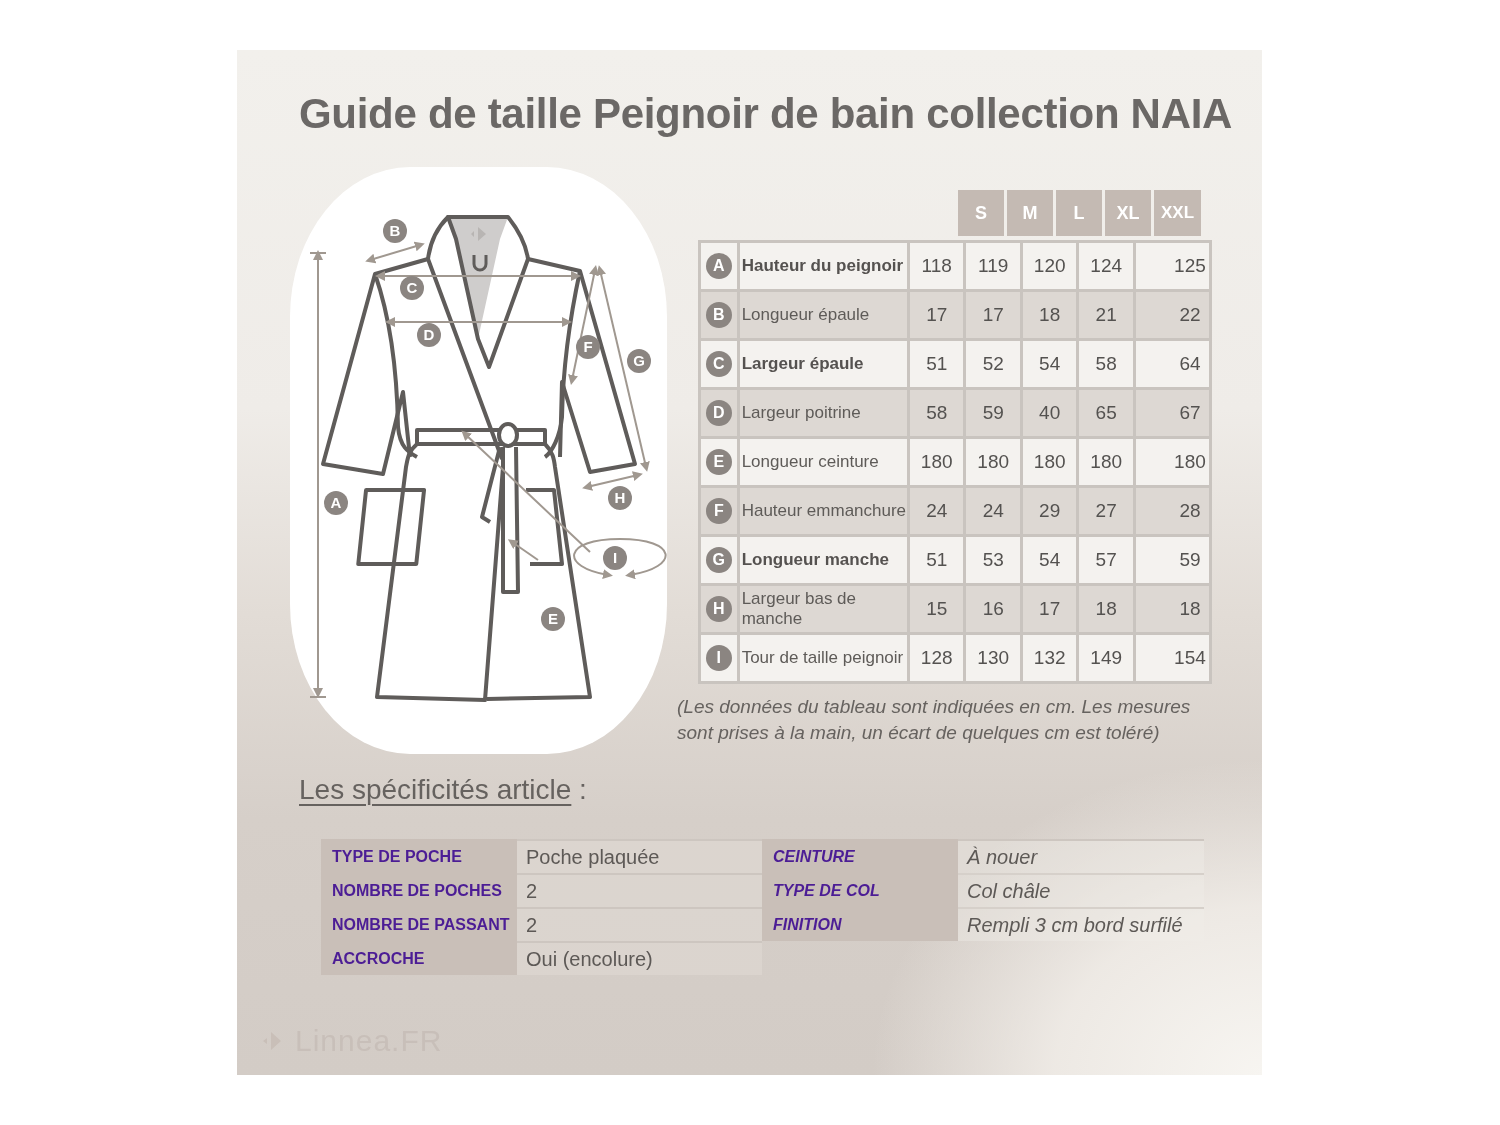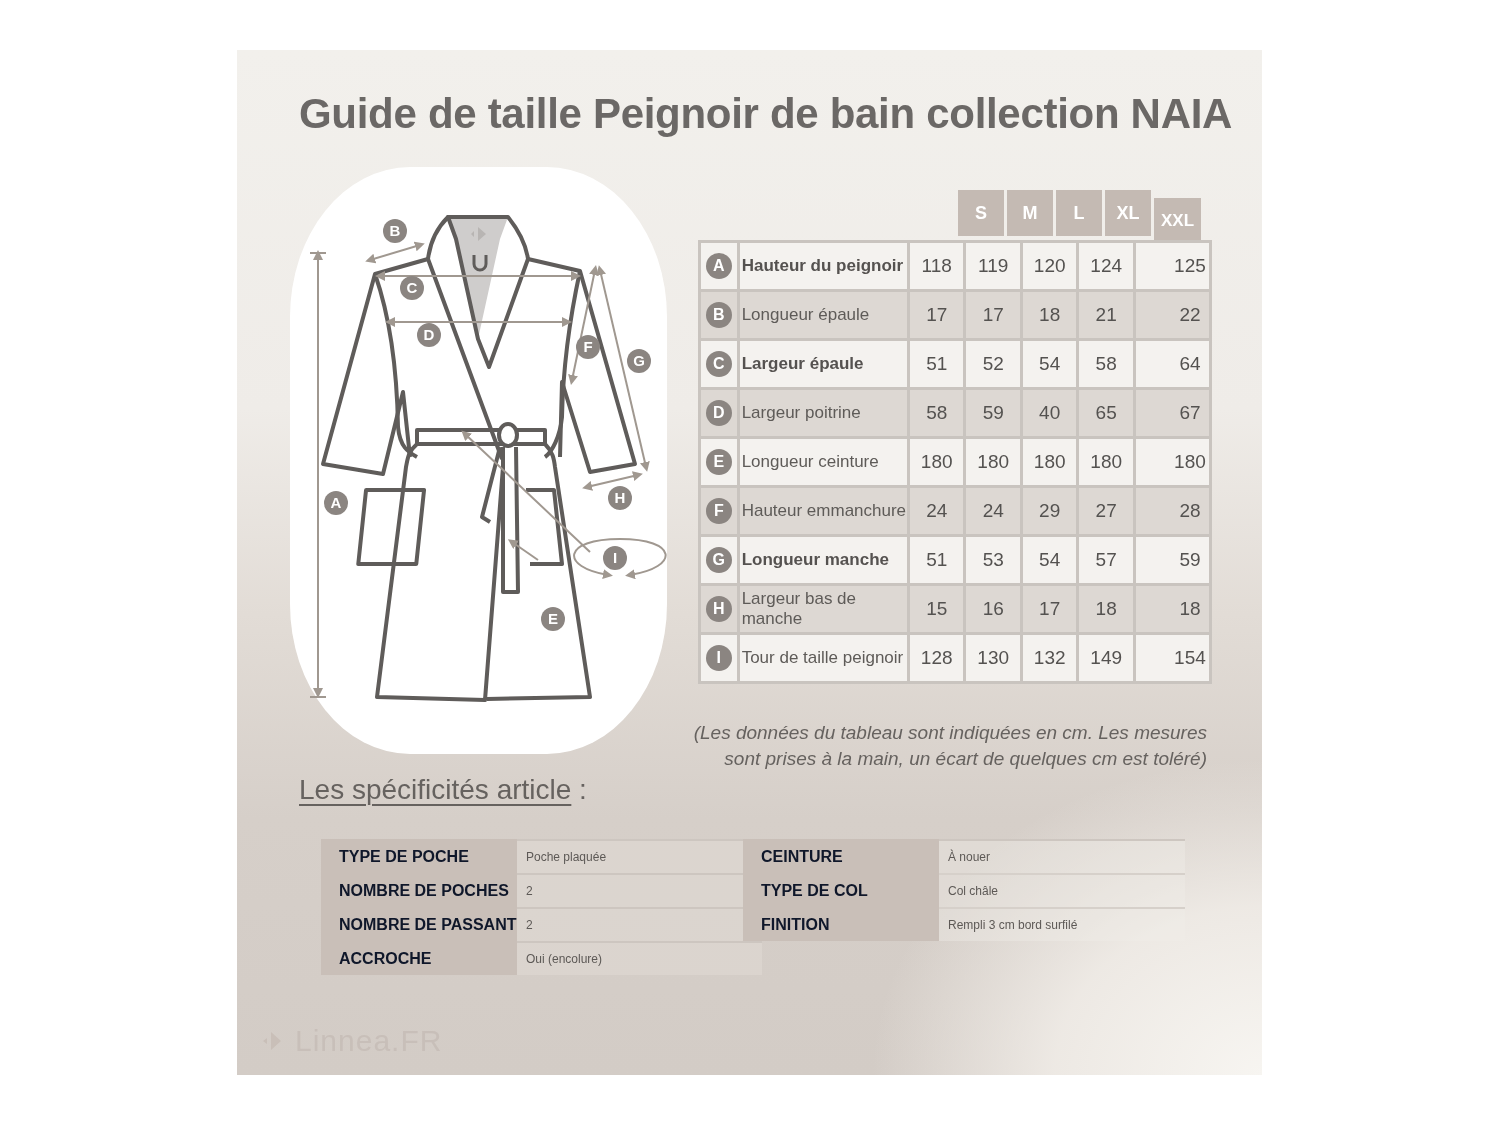--- a/index.html
+++ b/index.html
@@ -26,21 +26,21 @@
     border-radius: 120px / 150px;
   }
   .illus svg { position: absolute; left: 0; top: 0; }
 
   
   .size-header { position: absolute; top: 140px; left: 721px; display: flex; gap: 3px; }
   .size-header .hcell {
     width: 46px; height: 46px; background: #c4bab3; color: #ffffff;
     font-weight: bold; font-size: 18px; display: flex; align-items: center; justify-content: center;
   }
-  .size-header .hcell.xxl { width: 47px; font-size: 17px; margin-top: 8px; }
+  .size-header .hcell.xxl { width: 47px; font-size: 17px; }
 
   .size-table {
     position: absolute; left: 461px; top: 190px; width: 508px;
     border: 3px solid #c9c4bf; background: #c9c4bf;
     display: flex; flex-direction: column; gap: 3px;
   }
   .srow { display: flex; gap: 3px; height: 46px; }
   .srow .c { display: flex; align-items: center; justify-content: center; font-size: 19px; color: #545250; }
   .srow.odd .c { background: #f4f2ef; }
   .srow.even .c { background: #ddd8d3; }
@@ -48,41 +48,41 @@
   .srow .name { width: 206px; justify-content: flex-start; padding-left: 2px; box-sizing: border-box; font-size: 17px; color: #5e5b58; }
   .srow .name.bold { font-weight: bold; color: #555250; }
   .srow .val { width: 66px; }
   .srow .val.last { width: 47px; padding-left: 35px; }
   .badge {
     width: 26px; height: 26px; border-radius: 50%; background: #8b8581; color: #ffffff;
     font-weight: bold; font-size: 16px; display: flex; align-items: center; justify-content: center;
   }
 
   .note {
-    position: absolute; left: 440px; top: 670px; width: 530px; text-align: right;
+    position: absolute; left: 440px; top: 644px; width: 530px; text-align: left;
     font-style: italic; font-size: 19px; line-height: 26px; color: #66625f;
   }
 
   .specs-title {
     position: absolute; left: 62px; top: 724px; font-size: 28px; color: #66625f;
   }
   .specs-title .u { text-decoration: underline; text-decoration-thickness: 2px; text-underline-offset: 5px; }
 
   .specs {
     position: absolute; top: 789px; display: flex; flex-direction: column;
   }
   .specs.left { left: 84px; }
-  .specs.right { left: 506px; }
+  .specs.right { left: 525px; font-style: italic; }
   .spec-row { display: flex; height: 34px; }
   .spec-key {
-    width: 196px; background: #c9bfb8; color: #0f172a; font-weight: bold; font-size: 16px;
-    display: flex; align-items: center; padding-left: 18px; box-sizing: border-box;
+    width: 196px; background: #c9bfb8; color: #4c1d95; font-weight: bold; font-size: 16px;
+    display: flex; align-items: center; padding-left: 11px; box-sizing: border-box;
   }
   .spec-val {
-    width: 245px; color: #5d5956; font-size: 12px; display: flex; align-items: center;
+    width: 245px; color: #5d5956; font-size: 20px; display: flex; align-items: center;
     padding-left: 9px; box-sizing: border-box; border-top: 2px solid #cdc6c0; background: rgba(225,219,214,0.5); text-align: center;
   }
   .specs.right .spec-key { width: 196px; }
   .specs.right .spec-val { width: 246px; background: rgba(240,237,233,0.4); border-top: 2px solid #d6d0ca; }
   .spec-row.first .spec-val { border-top: 2px solid #cdc6c0; }
   .spec-row .spec-key { border-top: 2px solid transparent; }
 
   .logo {
     position: absolute; left: 22px; top: 974px; display: flex; align-items: center; gap: 10px;
     color: #c8bfb9; font-size: 30px; letter-spacing: 1px;

